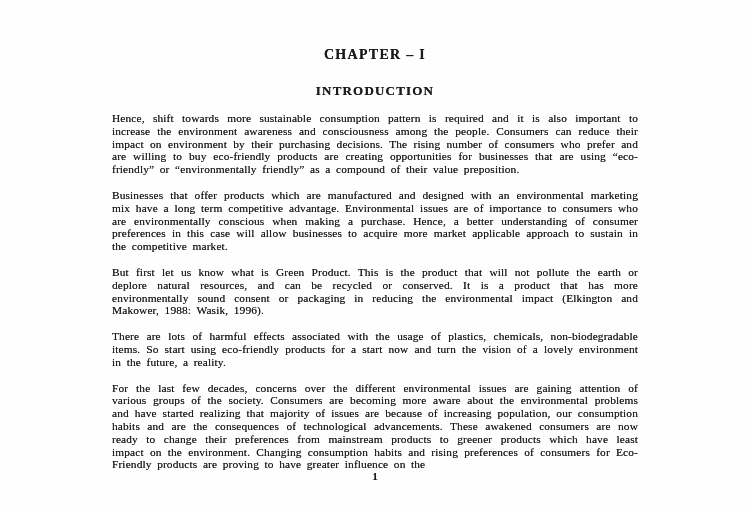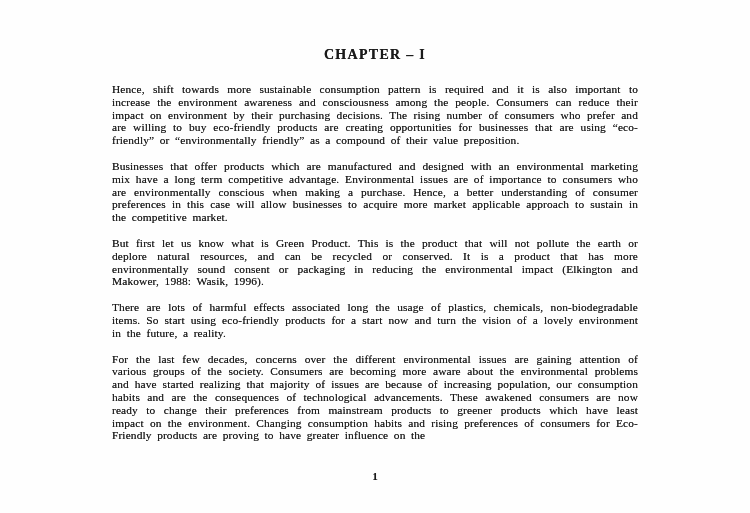--- a/index.html
+++ b/index.html
@@ -60,20 +60,21 @@
     font-weight: bold;
     text-shadow: 0 0 0.35px rgba(25,25,25,0.75);
   }
 </style>
 </head>
 <body>
 
 <div class="sheet">
   <div class="content">
     <h1 class="chapter-heading">CHAPTER – I</h1>
+    <h2 class="section-heading">INTRODUCTION</h2>
     <p class="body-par">Hence, shift towards more sustainable consumption pattern is required and it is also important to increase the environment awareness and consciousness among the people. Consumers can reduce their impact on environment by their purchasing decisions. The rising number of consumers who prefer and are willing to buy eco-friendly products are creating opportunities for businesses that are using “eco-friendly” or “environmentally friendly” as a compound of their value preposition.</p>
     <p class="body-par">Businesses that offer products which are manufactured and designed with an environmental marketing mix have a long term competitive advantage. Environmental issues are of importance to consumers who are environmentally conscious when making a purchase. Hence, a better understanding of consumer preferences in this case will allow businesses to acquire more market applicable approach to sustain in the competitive market.</p>
     <p class="body-par">But first let us know what is Green Product. This is the product that will not pollute the earth or deplore natural resources, and can be recycled or conserved. It is a product that has more environmentally sound consent or packaging in reducing the environmental impact (Elkington and Makower, 1988: Wasik, 1996).</p>
-    <p class="body-par">There are lots of harmful effects associated long the usage of plastics, chemicals, non-biodegradable items. So start using eco-friendly products for a start now and turn the vision of a lovely environment in the future, a reality.</p>
+    <p class="body-par">There are lots of harmful effects associated with the usage of plastics, chemicals, non-biodegradable items. So start using eco-friendly products for a start now and turn the vision of a lovely environment in the future, a reality.</p>
     <p class="body-par">For the last few decades, concerns over the different environmental issues are gaining attention of various groups of the society. Consumers are becoming more aware about the environmental problems and have started realizing that majority of issues are because of increasing population, our consumption habits and are the consequences of technological advancements. These awakened consumers are now ready to change their preferences from mainstream products to greener products which have least impact on the environment. Changing consumption habits and rising preferences of consumers for Eco- Friendly products are proving to have greater influence on the</p>
   </div>
   <div class="page-number">1</div>
 </div>
 
 </body></html>

